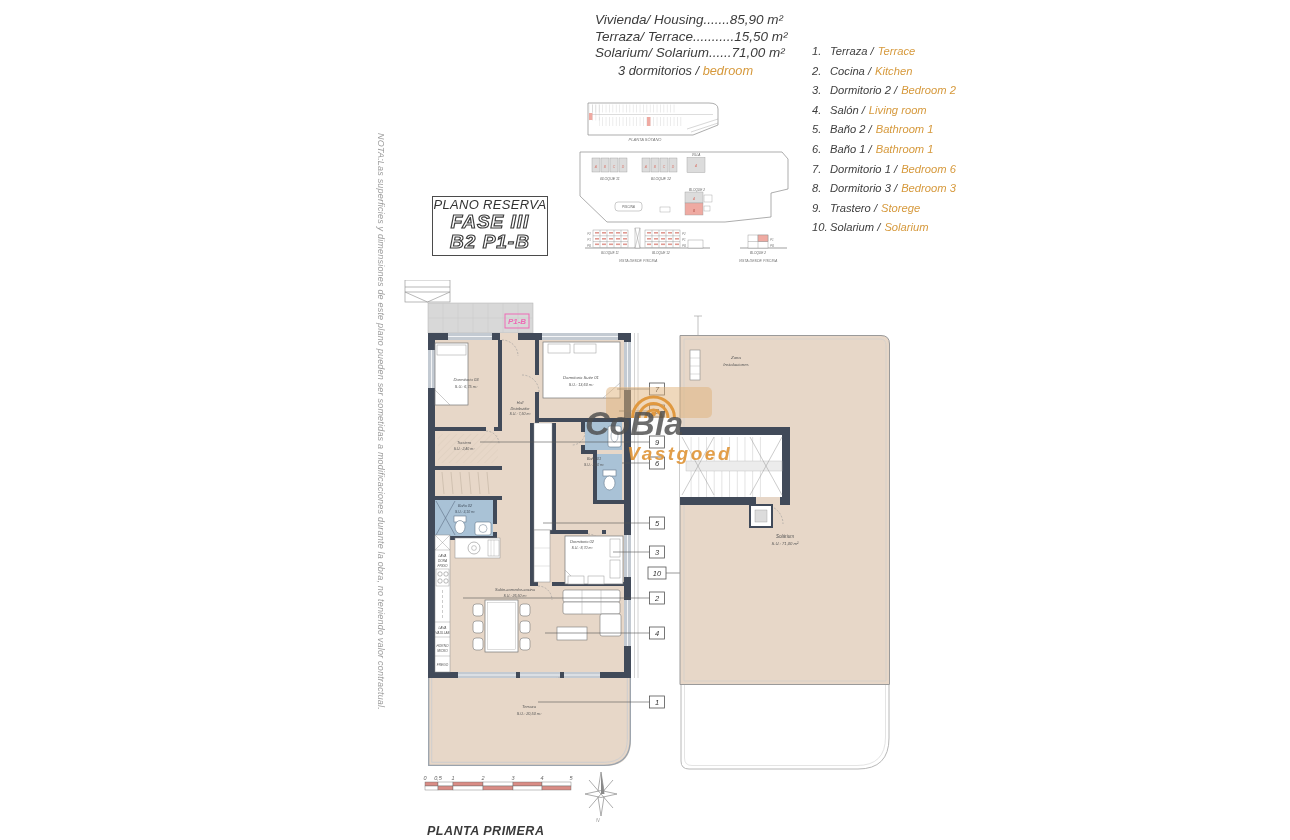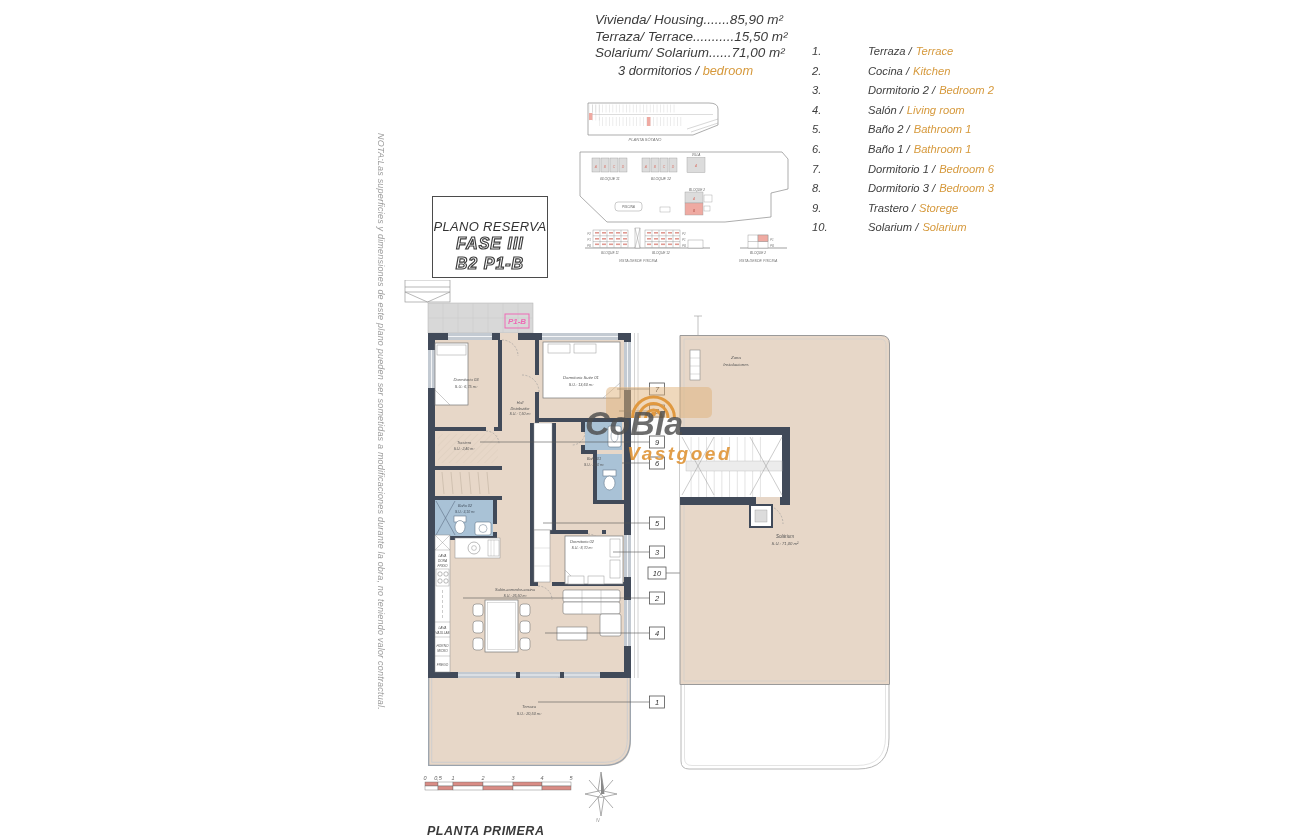--- a/index.html
+++ b/index.html
@@ -9,25 +9,25 @@
   svg text{font-family:"Liberation Sans",sans-serif;}
   
   .area-lines{left:595px;top:12px;font-size:13.5px;line-height:16.5px;color:#3c3c3c;}
   .bedrooms{left:618px;top:63px;font-size:12.8px;color:#3c3c3c;}
   .orange{color:#d6993c;}
   
   .legend{left:812px;top:46px;width:210px;font-size:11.2px;color:#3d3d3d;}
   .legend .li{display:flex;margin-bottom:8.4px;line-height:11.2px;}
   .legend .n{width:18px;flex:none;}
   .legend .en{color:#d6993c;margin-left:4px;}
-  .legend .es{white-space:nowrap;margin-left:38px;}
+  .legend .es{white-space:nowrap;}
   
-  .title-block{left:432px;top:196px;width:114px;height:58px;border:1.5px solid #4b4b4b;text-align:center;padding-top:22px;background:#fff;}
+  .title-block{left:432px;top:196px;width:114px;height:58px;border:1.5px solid #4b4b4b;text-align:center;padding-top:0;background:#fff;}
   .tb1{font-size:13px;letter-spacing:.3px;color:#333;}
-  .tb2{font-size:16px;font-weight:800;letter-spacing:1px;line-height:20px;color:#4d7c0f;-webkit-text-fill-color:#ffffff;-webkit-text-stroke:1.2px #3d3d3d;}
+  .tb2{font-size:19px;font-weight:800;letter-spacing:1px;line-height:20px;color:#4d7c0f;-webkit-text-fill-color:#ffffff;-webkit-text-stroke:1.2px #3d3d3d;}
   
   .note-v{left:386px;top:133px;transform:rotate(90deg);transform-origin:0 0;white-space:nowrap;font-size:9px;letter-spacing:.2px;color:#9c9c9c;}
   
   .wm-band{left:606px;top:387px;width:106px;height:31px;background:rgba(223,178,122,.5);border-radius:5px;}
   .wm-brand{left:585px;top:404px;width:120px;text-align:left;font-size:34px;font-weight:700;color:rgba(77,77,77,.82);}
   .wm-sub{left:592px;top:443px;width:140px;text-align:right;font-size:19px;font-weight:600;letter-spacing:2.5px;color:rgba(224,150,58,.92);}
   
   .planta{left:427px;top:824px;font-size:12.5px;font-weight:700;letter-spacing:.5px;color:#3a3a3a;}
 </style>
 </head>

